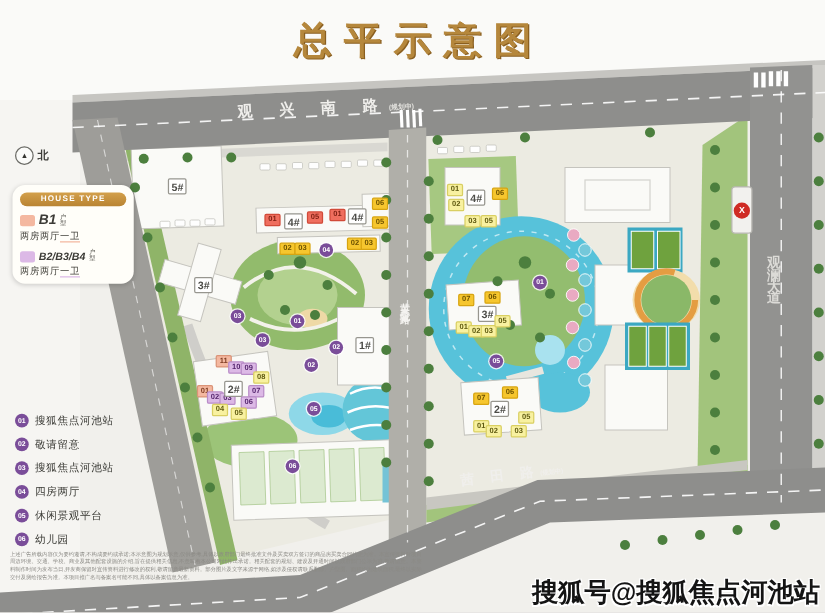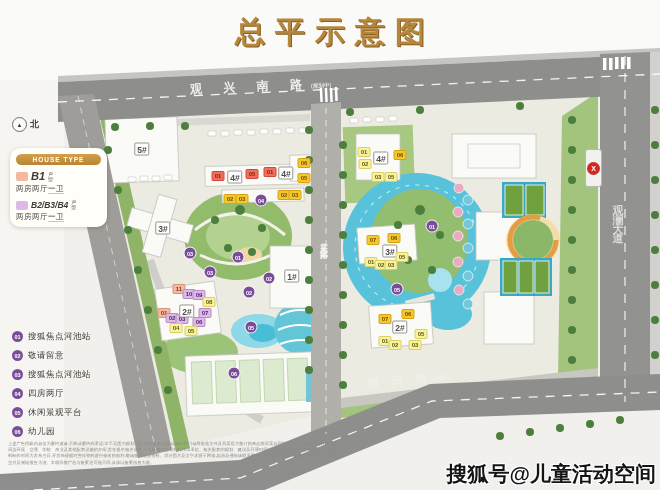--- a/index.html
+++ b/index.html
@@ -406,15 +406,15 @@
         <span class="am-label">休闲景观平台</span>
       </div>
       <div class="amenity-row">
         <span class="am-num">06</span>
         <span class="am-label">幼儿园</span>
       </div>
     </div>
 
   <div class="fine-print">上述广告所载内容仅为要约邀请,不构成要约或承诺;本示意图为规划示意,仅供参考,具体以政府部门最终批准文件及买卖双方签订的商品房买卖合同约定为准。本宣传资料对项目周边环境、交通、学校、商业及其他配套设施的介绍,旨在提供相关信息,不意味着本公司对此作出承诺。相关配套的规划、建设及开通时间以政府部门公示为准,敬请留意。本资料制作时间为发布当日,开发商保留对宣传资料进行修改的权利,敬请留意最新资料。部分图片及文字来源于网络,如涉及侵权请联系删除。户型图、面积均为建筑面积,最终以实际交付及测绘报告为准。本项目推广名与备案名可能不同,具体以备案信息为准。</div>
 
-  <div class="watermark">搜狐号@儿童活动空间</div>
+  <div class="watermark">搜狐号@搜狐焦点河池站</div>
 
 </div>
 
 </body></html>

